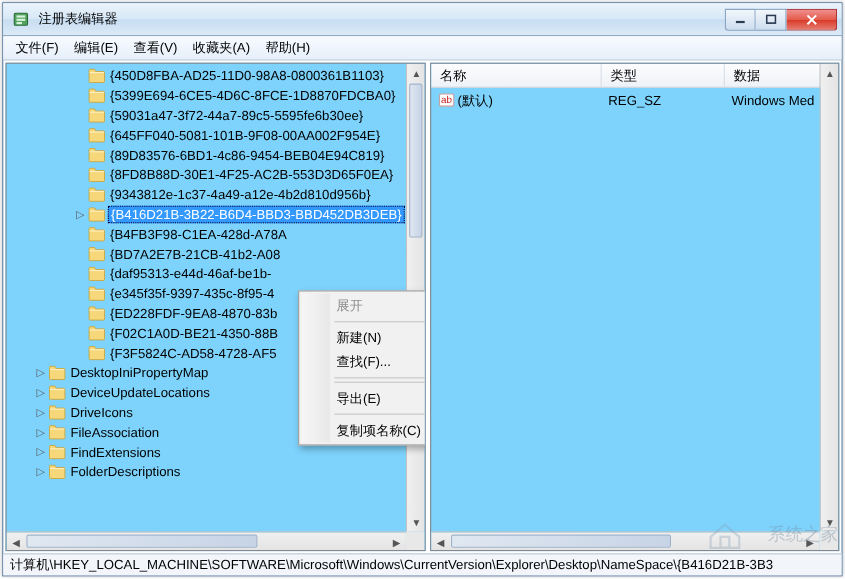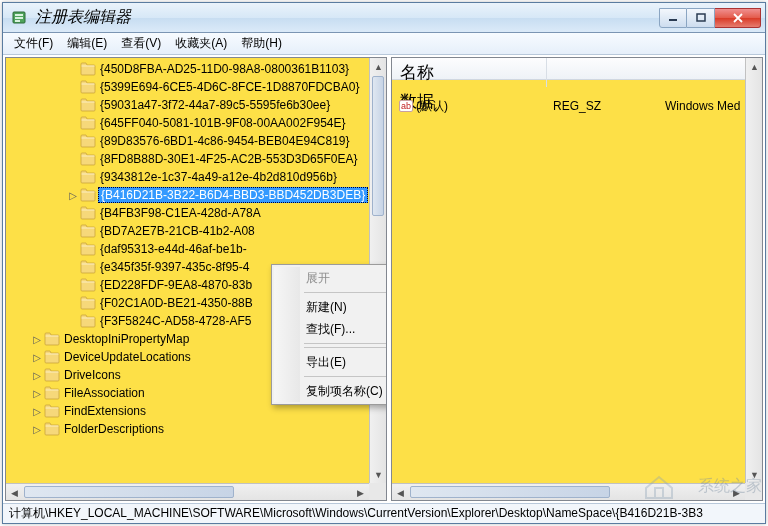--- a/index.html
+++ b/index.html
@@ -2,53 +2,53 @@
 <html><head>
 <meta charset="utf-8">
 <style>
 * { box-sizing: border-box; margin: 0; padding: 0; font-family: "Microsoft YaHei", Tahoma, sans-serif; }
 body { width: 768px; height: 526px; background: #fff; }
 
 .window { width: 764px; height: 522px; margin: 2px; border: 1px solid #5a7ca0; background: #fff; display: flex; flex-direction: column; box-shadow: 0 0 4px rgba(0,0,0,.25); }
 
 .titlebar { height: 30px; background: linear-gradient(180deg,#eaf3fb 0%,#d7e8f7 50%,#c7ddf1 51%,#dbeaf8 100%); display: flex; align-items: center; border-bottom: 1px solid #7b95b3; }
 .titlebar .sys-icon { width: 18px; height: 18px; margin: 0 6px 0 8px; }
-.titlebar .title { font-size: 16px; color: #000; flex: 1; font-style: italic; }
+.titlebar .title { font-size: 12px; color: #000; flex: 1; }
 .winbtns { display: flex; height: 20px; margin-right: 4px; }
 .winbtns .wb { width: 28px; height: 20px; background: linear-gradient(180deg,#f3f7fc,#cdddef); border: 1px solid #8aa5c2; border-left: none; display: flex; align-items: center; justify-content: center; font-size: 10px; color: #2a3b52; }
 .winbtns .wb:first-child { border-left: 1px solid #8aa5c2; border-radius: 0 0 0 3px; }
 .winbtns .wb.close { width: 46px; background: linear-gradient(180deg,#f08f8f 0%,#e35a4a 50%,#d93a27 51%,#e67c6f 100%); color: #fff; border-radius: 0 0 3px 0; border-color:#a33; }
 
 .menubar { height: 22px; background: linear-gradient(180deg,#f7fbff,#e6effa); border-bottom: 1px solid #b8c8da; display: flex; align-items: center; padding: 0 4px; font-size: 12px; }
 .menubar .mi { padding: 2px 7px; cursor: default; }
 
 .client { flex: 1; display: flex; min-height: 0; }
 
-.pane { border: 1px solid #828790; background: #fde047; margin: 2px; overflow: hidden; position: relative; }
+.pane { border: 1px solid #828790; background: #7dd3fc; margin: 2px; overflow: hidden; position: relative; }
 .pane.left { width: 382px; }
 .pane.right { flex: 1; }
 
 .tree { font-size: 12px; padding: 2px 0 2px 2px; height: 100%; overflow: auto; position: relative; }
 .node { display: flex; align-items: center; height: 18px; white-space: nowrap; }
 .node .tw { width: 14px; display: inline-flex; justify-content: center; color: #5b5b5b; font-size: 10px; }
 .node .lbl { padding: 0 2px; }
 .node.selected .lbl { background: #3399ff; color: #fff; border: 1px dotted #003; }
 
 .folder-icon { width: 16px; height: 14px; display: inline-block; margin-right: 2px; }
 .folder-icon svg { display: block; }
 
 .pane .sb-v { position: absolute; right: 0; top: 0; bottom: 17px; width: 17px; background: linear-gradient(90deg,#f0f0f0,#e4e4e4); border-left: 1px solid #c1c1c1; }
 .pane .sb-h { position: absolute; left: 0; right: 17px; bottom: 0; height: 17px; background: linear-gradient(180deg,#f0f0f0,#e4e4e4); border-top: 1px solid #c1c1c1; }
 .pane .sb-c { position: absolute; right: 0; bottom: 0; width: 17px; height: 17px; background: #e8e8e8; }
 .sb-btn { position: absolute; width: 17px; height: 17px; display:flex;align-items:center;justify-content:center;color:#555;font-size:9px; }
 .sb-thumb { position: absolute; background: linear-gradient(90deg,#dfe7f1,#c7d4e6); border: 1px solid #9fb2cc; border-radius: 2px; }
 
-.list-header { height: 22px; background: linear-gradient(180deg,#fdfdfe,#eef2f7); border-bottom: 1px solid #d0d7e0; display: flex; font-size: 17px; flex-direction: column; }
+.list-header { height: 22px; background: linear-gradient(180deg,#fdfdfe,#eef2f7); border-bottom: 1px solid #d0d7e0; display: flex; font-size: 12px; }
 .list-header .col { padding: 3px 8px; border-right: 1px solid #d8dee6; }
-.list-body { font-size: 12px; padding: 17px 0; }
+.list-body { font-size: 12px; padding: 2px 0; }
 .list-row { display: flex; align-items: center; height: 18px; }
 .list-row .c { padding: 0 6px; overflow:hidden; white-space:nowrap; }
 .ab-icon { width:16px;height:16px;display:inline-flex;align-items:center;justify-content:center;margin-right:2px; }
 .ab-icon span { font-size:9px;color:#c02020;border:1px solid #c9a0a0;padding:0 1px;border-radius:2px;background:#fff; }
 
 .status { height: 20px; border-top: 1px solid #b8c8da; font-size: 12px; padding: 1px 6px; background:#f2f6fb; white-space:nowrap; overflow:hidden; }
 
 .ctxmenu { position: absolute; left: 265px; top: 206px; width: 148px; background: #f1f1f1; border: 1px solid #9b9b9b; box-shadow: 2px 3px 6px rgba(0,0,0,.3); font-size: 12px; padding: 2px; z-index: 10; }
 .ctxmenu .strip { position:absolute; left:2px; top:2px; bottom:2px; width:26px; background:linear-gradient(90deg,#f6f6f6,#e8e8e8); }
 .ctxmenu .cmi { position:relative; height: 22px; display: flex; align-items: center; padding-left: 32px; padding-right: 18px; }
@@ -342,20 +342,21 @@
         <div class="sb-btn" style="left:0">◀</div>
         <div class="sb-thumb" style="top:2px;bottom:2px;left:18px;width:210px"></div>
         <div class="sb-btn" style="right:0">▶</div>
       </div>
       <div class="sb-c"></div>
     </div>
 
     <div class="pane right">
       <div class="list-header">
         <div class="col" style="width:155px">名称</div>
+        <div class="col" style="width:112px">类型</div>
         <div class="col" style="flex:1">数据</div>
       </div>
       <div class="list-body">
         <div class="list-row">
           <div class="c" style="width:155px;display:flex;align-items:center">
             <span class="ab-icon">
                 <span>ab</span>
               </span>
             <span>(默认)</span>
           </div>

